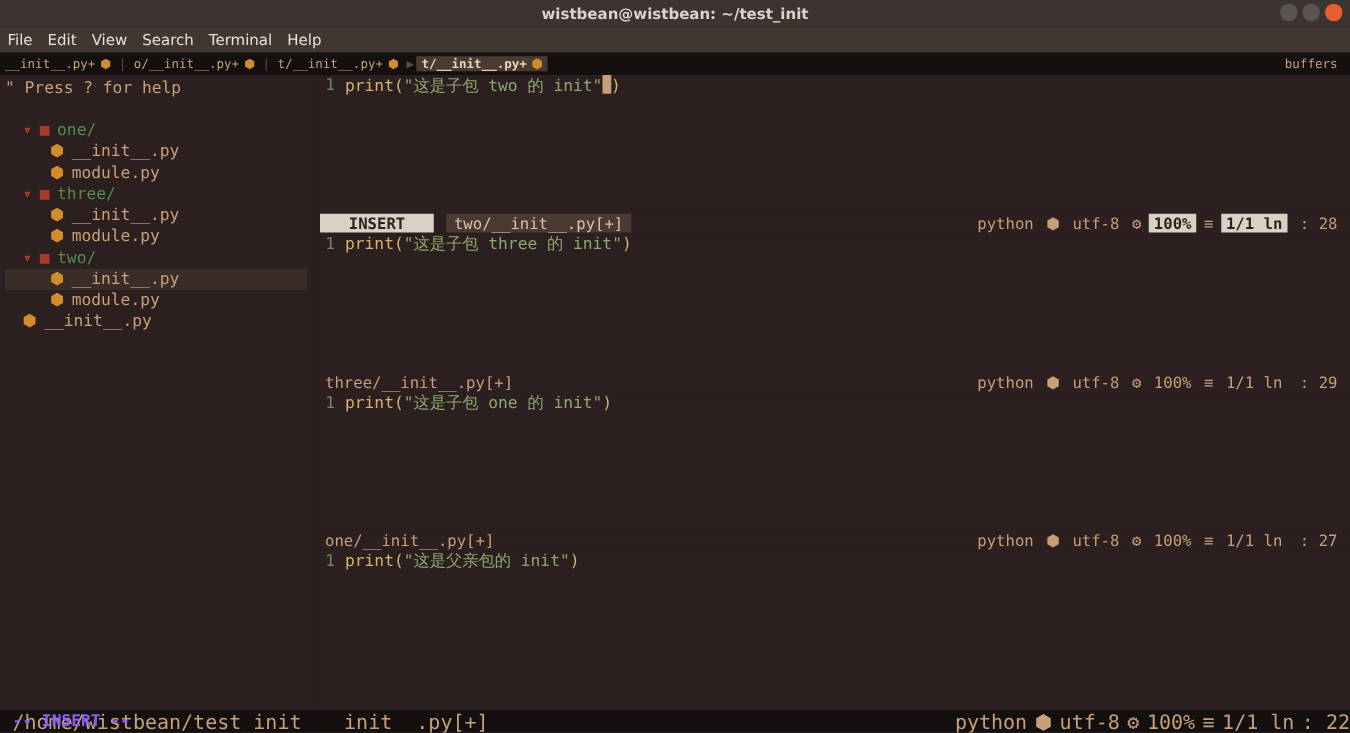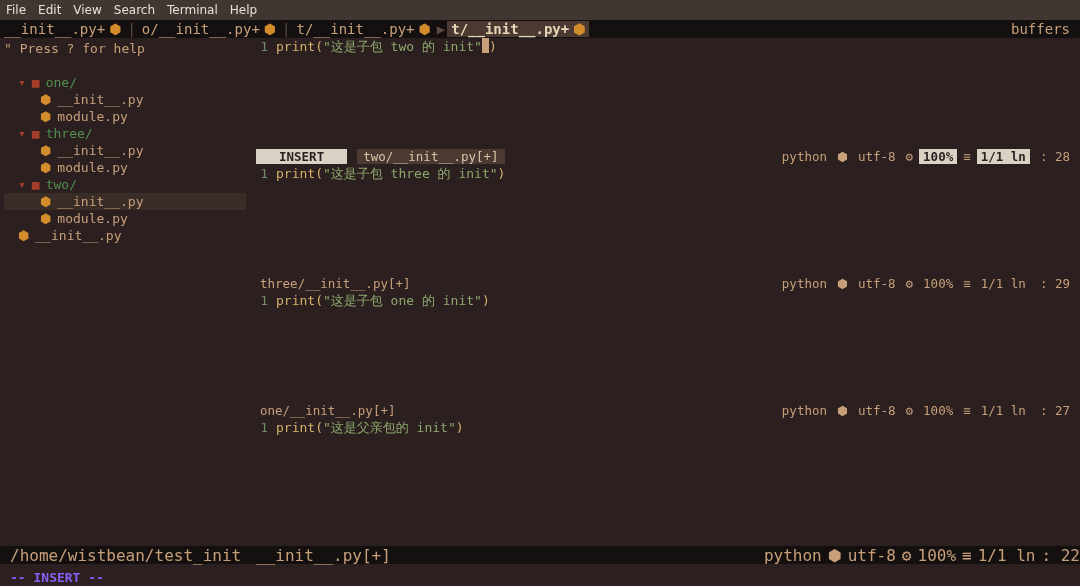--- a/index.html
+++ b/index.html
@@ -53,21 +53,21 @@
     font-size: 12px;
   }
   .menubar span { cursor: default; }
 
   
   .tabline {
     height: 18px;
     background: #141010;
     display: flex;
     align-items: center;
-    font-size: 14px;
+    font-size: 10px;
   }
   .tabline .tab {
     padding: 0 4px;
     color: #c7a07a;
     display: inline-flex;
     align-items: center;
     gap: 4px;
   }
   .tabline .tab.active {
     background: #4a3a32;
@@ -200,20 +200,28 @@
     font-size: 13px;
   }
 
   .wrapper { position: relative; width: 1080px; height: 586px; }
 </style>
 </head>
 <body>
 
 <div class="wrapper">
 
+  <div class="titlebar">
+    <div class="title">wistbean@wistbean: ~/test_init</div>
+    <div class="win-buttons">
+      <span class="wbtn"></span>
+      <span class="wbtn"></span>
+      <span class="wbtn close"></span>
+    </div>
+  </div>
 
   <div class="menubar">
     <span>File</span>
     <span>Edit</span>
     <span>View</span>
     <span>Search</span>
     <span>Terminal</span>
     <span>Help</span>
   </div>
 

